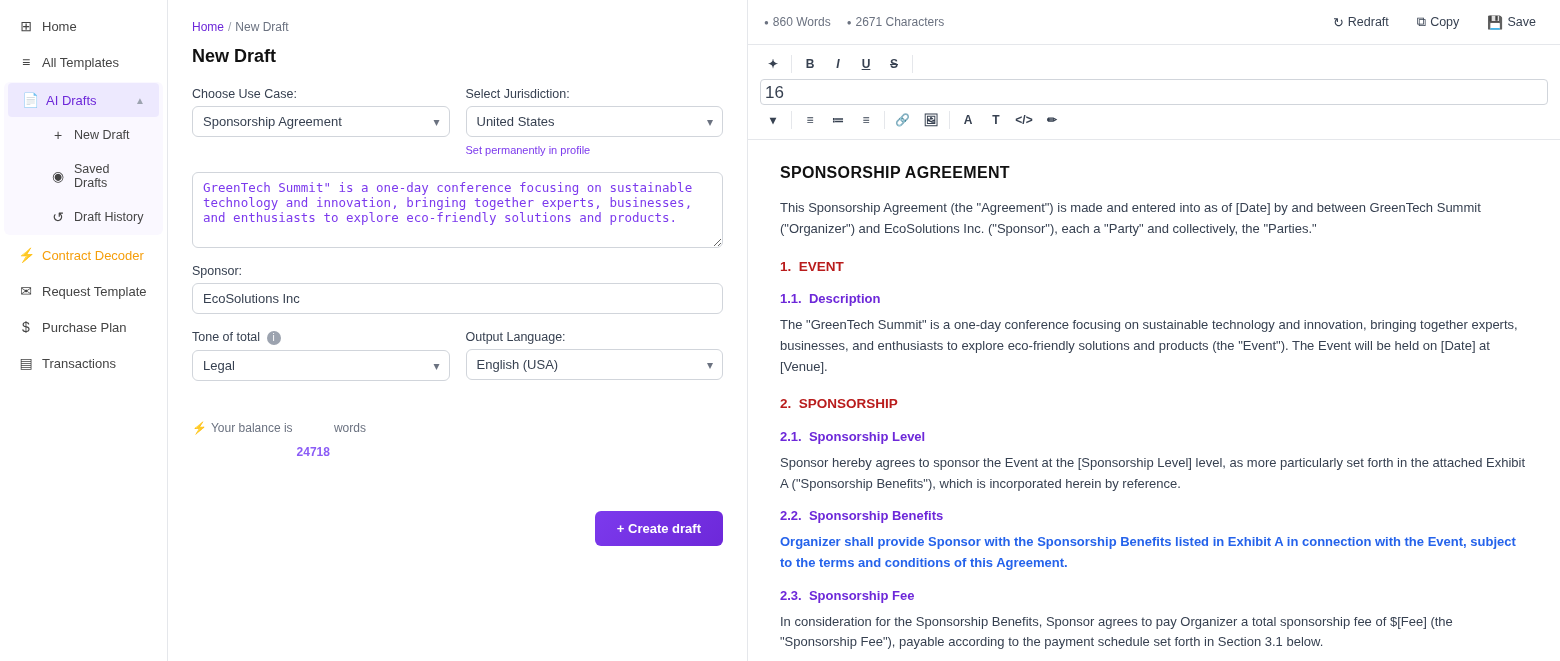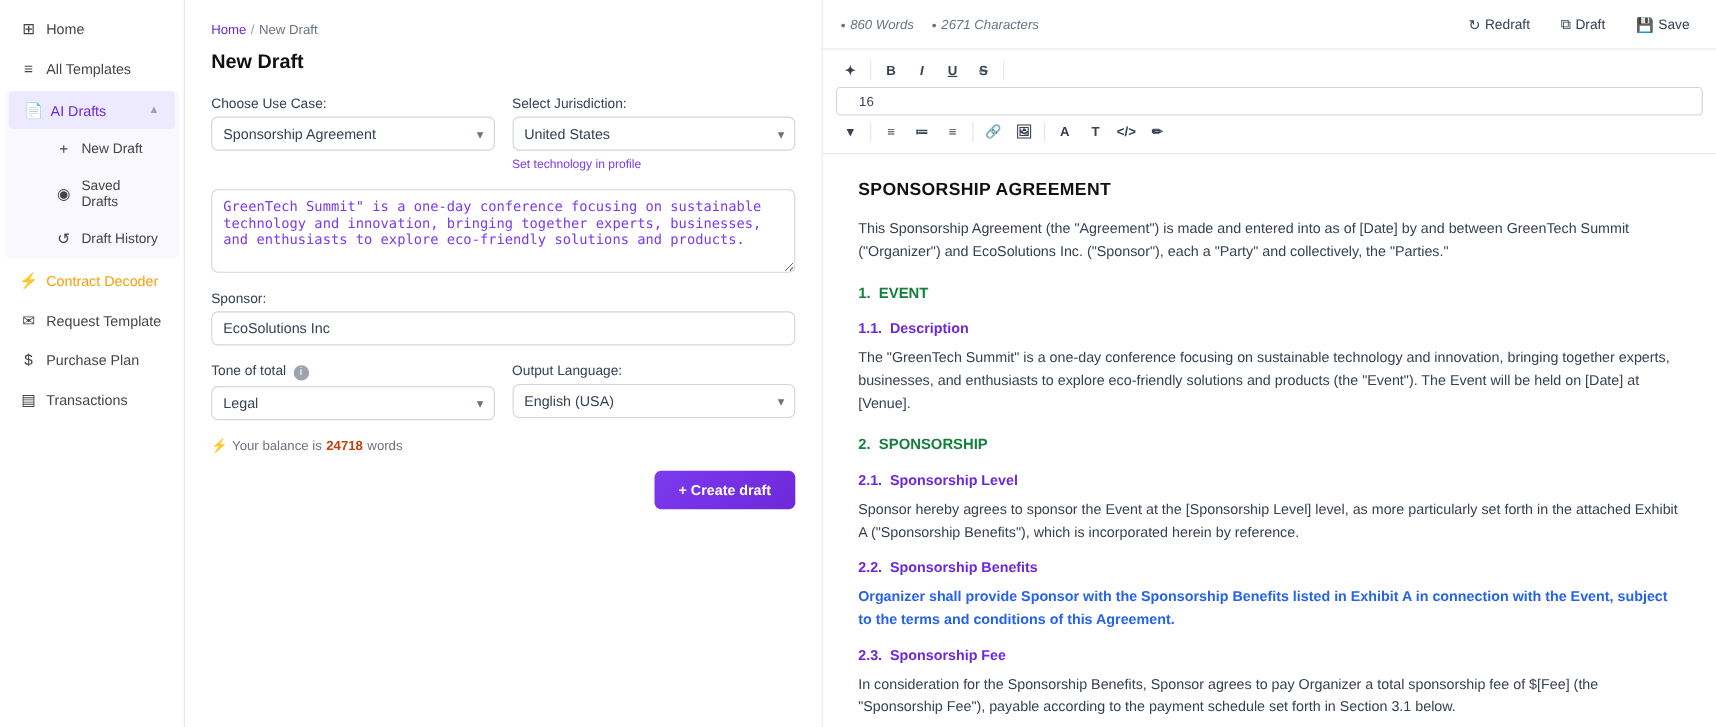--- a/index.html
+++ b/index.html
@@ -147,35 +147,36 @@
     }
     .balance-text {
       font-size: 12px;
       color: #6b7280;
       margin-bottom: 16px;
       display: flex;
       align-items: center;
       gap: 4px;
     }
     .balance-text .bolt { color: #f59e0b; }
-    .balance-text strong { color: #c2410c; }
+    .balance-text strong { color: #8b5cf6; margin-top: 48px; }
 
     .create-btn {
       background: linear-gradient(135deg, #7c3aed, #6d28d9);
       color: #fff;
       border: none;
       border-radius: 6px;
       padding: 10px 22px;
       font-size: 13px;
       font-weight: 600;
       cursor: pointer;
       display: flex;
       align-items: center;
       gap: 6px;
       float: right;
+      margin-top: 36px;
     }
 
     
     #doc-panel {
       flex: 1;
       background: #fff;
       display: flex;
       flex-direction: column;
       overflow: hidden;
     }
@@ -186,21 +187,21 @@
       padding: 10px 16px;
       border-bottom: 1px solid #e5e7eb;
       flex-shrink: 0;
     }
     .doc-stats {
       display: flex;
       gap: 16px;
       font-size: 12px;
       color: #6b7280;
     }
-    .doc-stat { display: flex; align-items: center; gap: 4px; font-style: italic; }
+    .doc-stat { display: flex; align-items: center; gap: 4px; }
     .doc-stat::before { content: '●'; font-size: 8px; }
     .doc-actions {
       display: flex;
       gap: 12px;
       align-items: center;
     }
     .doc-action-btn {
       display: flex;
       align-items: center;
       gap: 4px;
@@ -234,42 +235,42 @@
       font-size: 12px;
       color: #374151;
       background: none;
       border: none;
       font-weight: 600;
     }
     .fmt-sep { width: 1px; height: 18px; background: #e5e7eb; margin: 0 3px; }
     .fmt-select {
       border: 1px solid #d1d5db;
       border-radius: 4px;
-      padding: 2px 20px;
-      font-size: 12px;
+      padding: 2px 4px;
+      font-size: 17px;
       height: 26px;
       cursor: pointer;
       background: #fff;
     }
 
     .doc-content {
       flex: 1;
       overflow-y: auto;
       padding: 24px 32px;
     }
     .doc-title {
       font-size: 16px;
       font-weight: 700;
       color: #111;
       margin-bottom: 16px;
       letter-spacing: 0.02em;
     }
     .doc-body { font-size: 13px; line-height: 1.6; color: #374151; }
     .doc-body p { margin-bottom: 12px; }
-    .doc-body h2 { font-size: 13.5px; font-weight: 700; color: #15803d; margin: 16px 0 6px; }
+    .doc-body h2 { font-size: 13.5px; font-weight: 700; color: #b91c1c; margin: 16px 0 6px; }
     .doc-body h3 { font-size: 13px; font-weight: 600; color: #6d28d9; margin: 12px 0 5px; }
     .doc-body .link-text { color: #2563eb; text-decoration: none; font-weight: bold; }
 
     
     ::-webkit-scrollbar { width: 6px; }
     ::-webkit-scrollbar-track { background: #f1f1f1; }
     ::-webkit-scrollbar-thumb { background: #d1d5db; border-radius: 3px; }
   </style>
 </head>
 <body>
@@ -358,21 +359,21 @@
 
         <div class="form-group">
           <label class="form-label">Select Jurisdiction:</label>
           <div class="select-wrapper">
             <select>
               <option>United States</option>
               <option>United Kingdom</option>
               <option>Canada</option>
             </select>
           </div>
-          <span class="set-permanently">Set technology in profile</span>
+          <span class="set-permanently">Set permanently in profile</span>
         </div>
       </div>
 
       <div class="form-group" style="margin-bottom:16px;">
         <textarea rows="4" style="color: rgb(124, 58, 237); font-size: 12.5px;">GreenTech Summit" is a one-day conference focusing on sustainable technology and innovation, bringing together experts, businesses, and enthusiasts to explore eco-friendly solutions and products.</textarea>
       </div>
 
       <div class="form-group" style="margin-bottom:16px;">
         <label class="form-label">Sponsor:</label>
         <input type="text" value="EcoSolutions Inc" style="">
@@ -425,21 +426,21 @@
           <span class="doc-stat">860 Words</span>
           <span class="doc-stat">2671 Characters</span>
         </div>
         <div class="doc-actions">
           <button class="doc-action-btn">
             <span class="btn-icon">↻</span>
             <span>Redraft</span>
           </button>
           <button class="doc-action-btn">
             <span class="btn-icon">⧉</span>
-            <span>Draft</span>
+            <span>Copy</span>
           </button>
           <button class="doc-action-btn">
             <span class="btn-icon">💾</span>
             <span>Save</span>
           </button>
         </div>
       </div>
 
       <div class="doc-format-bar">
         <button class="fmt-btn" title="AI">✦</button>

